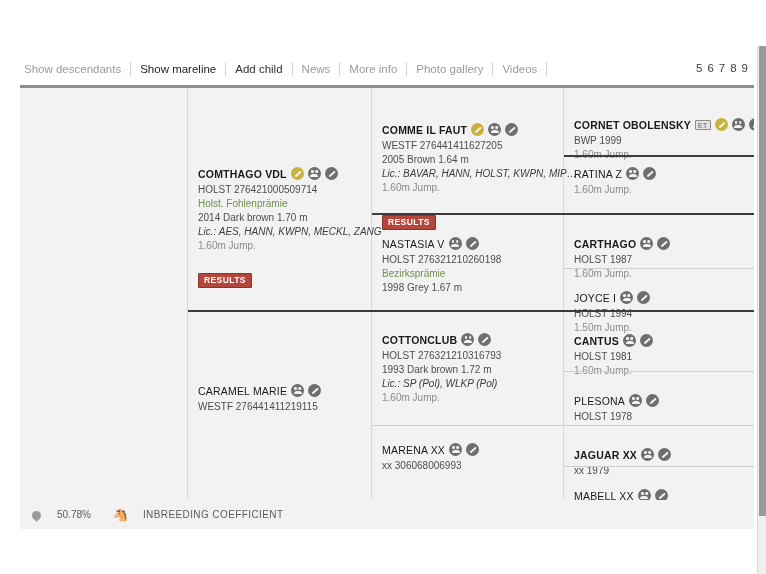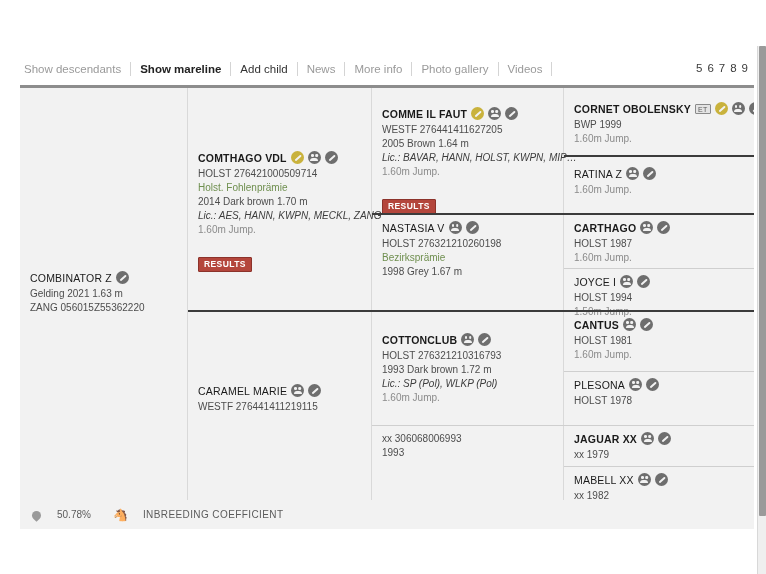--- a/index.html
+++ b/index.html
@@ -33,21 +33,21 @@
     white-space: nowrap;
     line-height: 14px;
     border-right: 1px solid #d4d4d4;
     height: 14px;
     display: flex;
     align-items: center;
     cursor: pointer;
   }
   .nav-item:first-child { padding-left: 0; }
   .nav-item.dark { color: #333333; }
-  .nav-item.bold { color: #222222; font-weight: bold; text-align: center; }
+  .nav-item.bold { color: #222222; font-weight: normal; text-align: center; }
 
   .gen-nums {
     position: absolute;
     right: 18px; top: 62px;
     display: flex;
     gap: 5px;
     font-size: 11.5px;
     color: #3a3a3a;
   }
   .gen-nums span { cursor: pointer; }
@@ -88,20 +88,21 @@
 
   .hname {
     font-size: 10.5px;
     color: #1a1a1a;
     letter-spacing: .2px;
     display: flex;
     align-items: center;
     gap: 4px;
     margin-bottom: 3px;
     white-space: nowrap;
+    margin-top: 16px;
   }
   .hname.bold { font-weight: bold; }
   .hline {
     font-size: 10px;
     color: #4d4d4d;
     line-height: 14px;
     white-space: nowrap;
   }
   .hline.green { color: #6f8f4f; }
   .hline.ital { font-style: italic; color: #3d3d3d; }
@@ -267,30 +268,20 @@
     <span>8</span>
     <span>9</span>
   </div>
 
   <div class="panel">
 
     <div class="vline" style="left:167px;"></div>
     <div class="vline" style="left:351px;"></div>
     <div class="vline" style="left:543px;"></div>
 
-    <div class="col col-1">
-      <div class="cell" style="top:177px; left:0; width:168px;">
-        <div class="hname">
-          <span>COMBINATOR Z</span>
-          <span class="ic ic-pencil"></span>
-        </div>
-        <div class="hline">Gelding 2021 1.63 m</div>
-        <div class="hline">ZANG 056015Z55362220</div>
-      </div>
-    </div>
 
     <div class="col col-2">
       <div class="cell" style="top:57px; left:0; width:184px;">
         <div class="hname bold">
           <span>COMTHAGO VDL</span>
           <span class="ic ic-pencil gold"></span>
           <span class="ic ic-ped"></span>
           <span class="ic ic-pencil"></span>
         </div>
         <div class="hline">HOLST 276421000509714</div>
@@ -343,22 +334,26 @@
           <span class="ic ic-ped"></span>
           <span class="ic ic-pencil"></span>
         </div>
         <div class="hline">HOLST 276321210316793</div>
         <div class="hline">1993 Dark brown 1.72 m</div>
         <div class="hline ital">Lic.: SP (Pol), WLKP (Pol)</div>
         <div class="hline jump">1.60m Jump.</div>
       </div>
 
       <div class="cell sep-thin" style="top:337px; left:0; width:192px;">
+        <div class="hname" style="margin-top:11px;">
+          <span>MARENA XX</span>
+          <span class="ic ic-ped"></span>
+          <span class="ic ic-pencil"></span>
+        </div>
         <div class="hline">xx 306068006993</div>
-        <div class="hline">1993</div>
       </div>
     </div>
 
     <div class="col col-4">
 
       <div class="cell" style="top:8px; left:0; width:190px;">
         <div class="hname bold">
           <span>CORNET OBOLENSKY</span>
           <span class="ic-et">ET</span>
           <span class="ic ic-pencil gold"></span>

